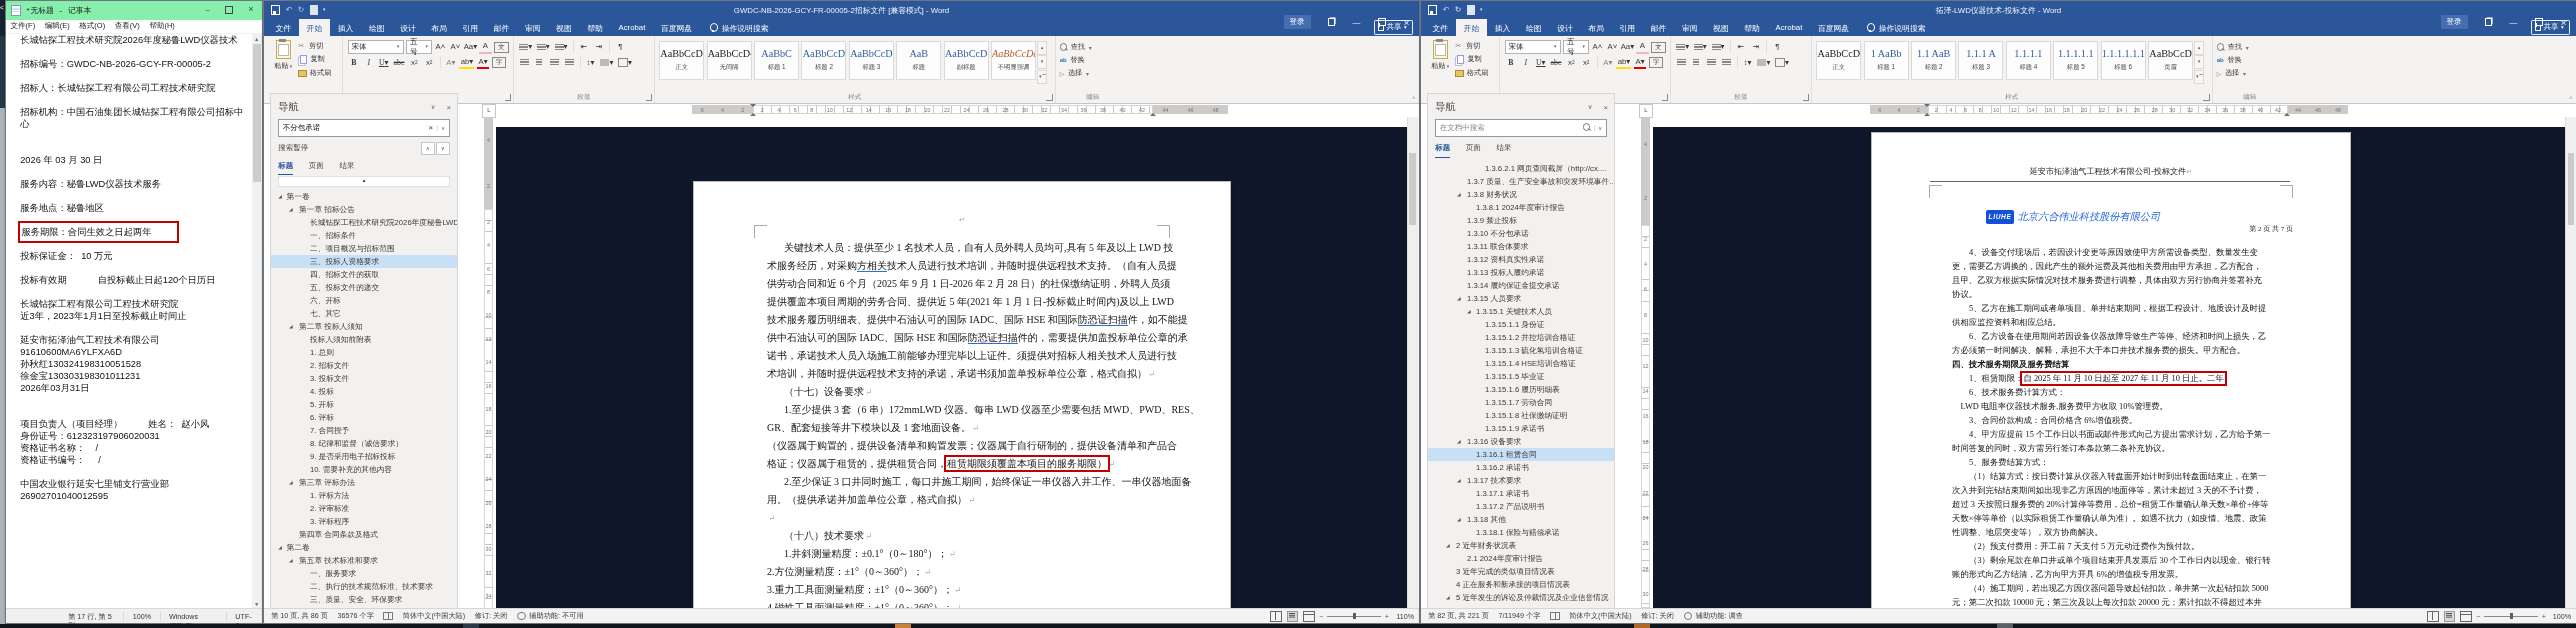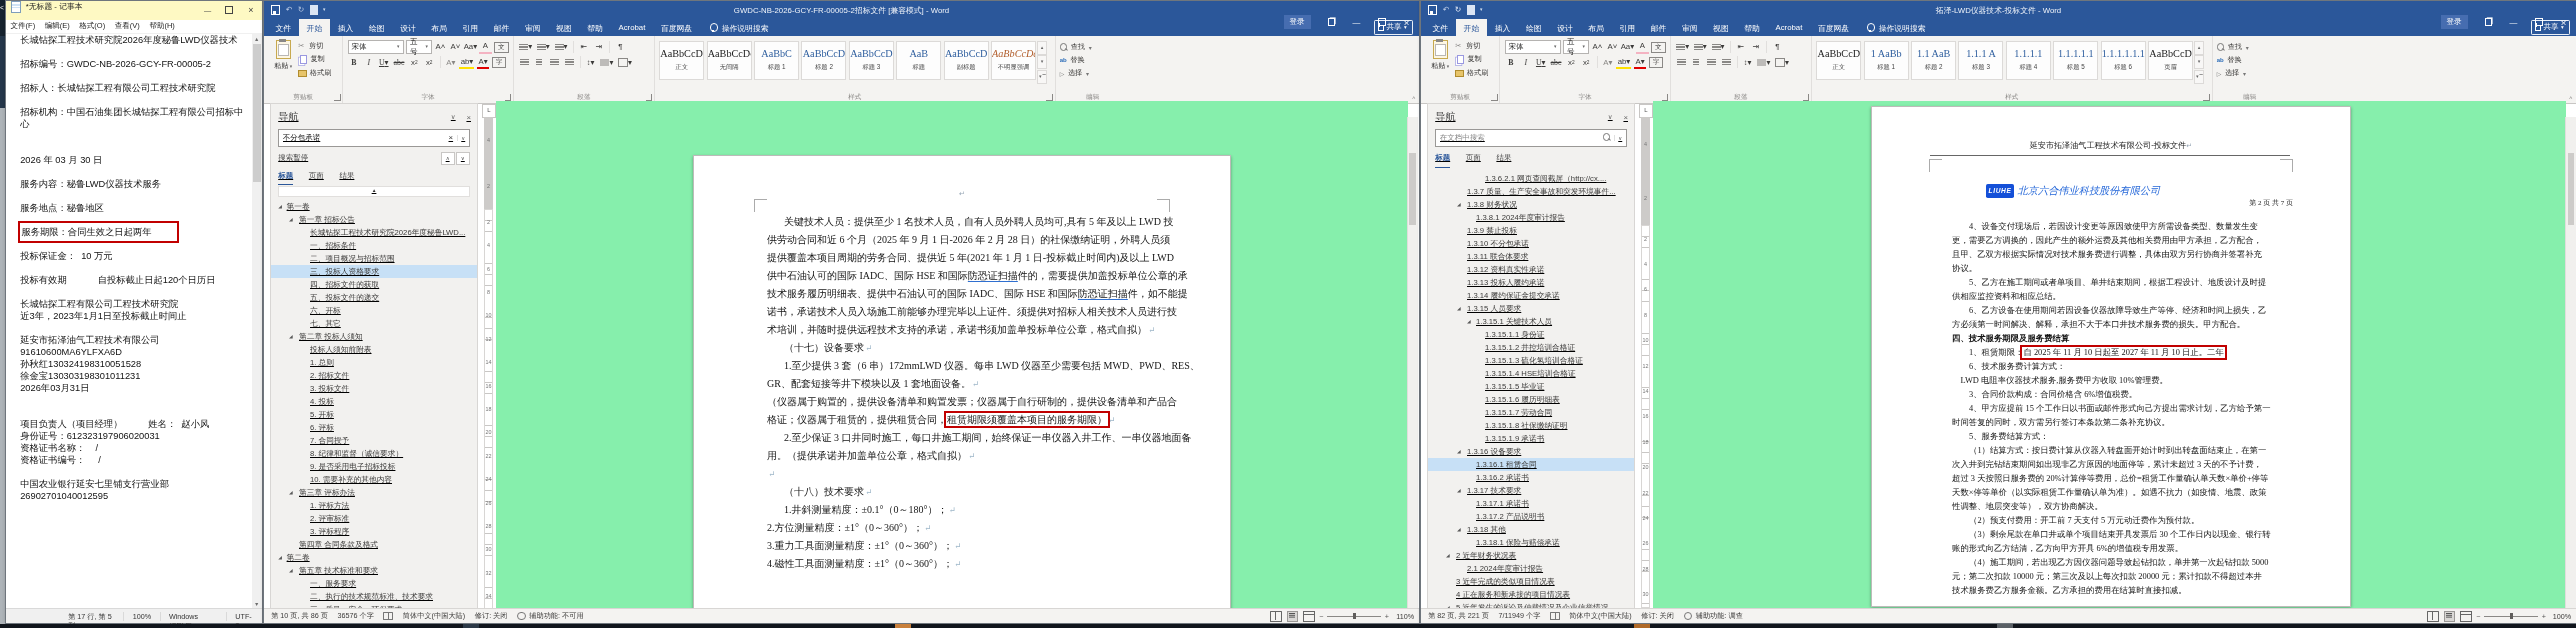--- a/index.html
+++ b/index.html
@@ -6,21 +6,21 @@
   #screen{position:relative;width:2576px;height:628px;background:#39424d;overflow:hidden;
           font-family:"Liberation Sans","DejaVu Sans",sans-serif;-webkit-font-smoothing:antialiased;}
   .win{position:absolute;top:0;height:624px;background:#fff;border:0.6px solid #6f767d;box-sizing:border-box;box-shadow:1.8px 0 4.8px rgba(0,0,0,.45);}
 
   
   #sliver{position:absolute;left:0;top:0;width:4.8px;height:624px;background:linear-gradient(#16222e 0 36px,#24364a 36px 108px,#aeb4b9 108px 100%);}
   #sliver .bk{position:absolute;left:0;top:3.6px;color:#fff;font-size:6.6px;}
 
   
   #np{left:4.8px;width:258px;}
-  .np-title{height:18.7px;background:#fef9c3;display:flex;position:relative;font-size:7.8px;color:#222;}
+  .np-title{height:18.7px;background:#86efac;display:flex;align-items:center;position:relative;font-size:7.8px;color:#222;font-family:Liberation Mono, monospace;}
   .np-ico{width:7.8px;height:9.6px;border:0.6px solid #7e9dbb;background:linear-gradient(#fff 0 2.4px,#cfe3f5 2.4px 3.6px,#fff 3.6px 4.8px,#cfe3f5 4.8px 6px,#fff 6px 100%);margin:0 4.8px 0 5.4px;}
   .np-ctl{position:absolute;right:0;top:0;display:flex;}
   .np-ctl div{width:21.7px;height:18.7px;display:flex;align-items:center;justify-content:center;color:#444;font-size:7.2px;}
   .np-menu{height:13.2px;display:flex;font-size:7.5px;color:#222;border-bottom:0.6px solid #f0f0f0;}
   .np-menu div{padding:1.8px 4.8px;}
   .np-body{position:absolute;left:0;top:32.5px;right:10.2px;bottom:14px;overflow:hidden;background:#fff;}
   .np-line{white-space:pre;font-size:9.3px;line-height:12px;height:12px;padding-left:14.4px;color:#111;font-family:"Liberation Sans","DejaVu Sans",sans-serif;}
   .np-line.rb .t{outline:2.4px solid #c10000;outline-offset:0;padding:3.6px 25px 4.8px 1.2px;}
   .np-scroll{position:absolute;right:0;top:32.5px;width:10.2px;bottom:14px;background:#f0f0f0;}
   .np-scroll .up,.np-scroll .dn{position:absolute;left:0;width:10.2px;height:10.2px;color:#6e6e6e;font-size:5.4px;text-align:center;line-height:10.2px;}
@@ -96,21 +96,21 @@
   .scscroll div{height:12px;border:0.6px solid #dcdad8;background:#f8f7f6;font-size:4.2px;color:#666;text-align:center;line-height:11.4px;}
   .edit-col{display:flex;flex-direction:column;gap:1.8px;padding-top:2.4px;}
   .ebtn{display:flex;align-items:center;gap:3.6px;font-size:7.2px;color:#3b3a39;height:11.4px;white-space:nowrap;}
   .mag{width:5.4px;height:5.4px;border:0.9px solid #777;border-radius:50%;position:relative;}
   .mag:after{content:"";position:absolute;left:4.2px;top:4.8px;width:3px;height:0.9px;background:#777;transform:rotate(40deg);}
   .repl{font-size:6px;color:#2b6cb8;font-weight:bold;}
   .selarrow{color:#777;font-size:6px;}
   .ribcol{position:absolute;right:3.6px;bottom:2.4px;color:#8a8886;font-size:6px;}
 
   
-  .navpane{position:absolute;left:6px;top:102px;width:208px;bottom:14px;background:#f2f1ef;border:0.6px solid #d8d6d4;box-sizing:border-box;overflow:hidden;text-decoration:underline;}
+  .navpane{position:absolute;left:6px;top:92px;width:188px;bottom:14px;background:#f2f1ef;border:0.6px solid #d8d6d4;box-sizing:border-box;overflow:hidden;}
   .nv-head{display:flex;align-items:center;padding:6px 6px 3.6px 7.2px;color:#444;font-size:10.2px;}
   .nv-head .sp{flex:1;}
   .nv-head .gl{color:#666;font-size:6.6px;margin-left:10.8px;}
   .nv-search{position:relative;margin:1.2px 7.2px 0 7.2px;height:16.2px;border:0.6px solid #9a9896;background:#fff;display:flex;align-items:center;}
   .nv-search input{border:none;outline:none;flex:1;font-size:7.5px;padding:0 3.6px;background:transparent;font-family:inherit;color:#111;}
   .nv-search input::placeholder{color:#888;}
   .nv-search .x{color:#333;font-size:7.8px;padding:0 3.6px;}
   .nv-search .dd{color:#666;font-size:5.4px;border-left:0.6px solid #e0e0e0;padding:0 3.6px;}
   .nv-paused{display:flex;align-items:center;margin:4.8px 7.2px 0 7.2px;font-size:7.5px;color:#444;}
   .nv-paused .sp{flex:1;}
@@ -133,21 +133,21 @@
   
   .tabsel{position:absolute;width:12px;height:12px;background:#fff;border:0.6px solid #c8c6c4;color:#555;font-size:6px;text-align:center;line-height:10.8px;top:103px;left:218px;}
   .hruler{position:absolute;top:102px;height:13.2px;display:flex;font-size:5.4px;color:#777;}
   .hr-seg{display:flex;align-items:center;justify-content:space-around;height:9.6px;margin-top:1.8px;}
   .hr-dark{background:#cdcbc9;}
   .hr-white{background:#fff;border:0.6px solid #d8d6d4;background-image:repeating-linear-gradient(90deg,transparent 0 8.4px,#c9c7c5 8.4px 9px);}
   .im-l{position:absolute;width:0;height:0;border:3px solid transparent;}
   .vruler{position:absolute;left:218px;top:116px;bottom:14px;width:13.2px;font-size:5.4px;color:#777;}
   .vr-dark{background:#cdcbc9;width:9.6px;margin-left:1.8px;display:flex;flex-direction:column;align-items:center;justify-content:space-around;}
   .vr-white{background:#fff;border:0.6px solid #d8d6d4;width:9.6px;margin-left:1.8px;box-sizing:border-box;display:flex;flex-direction:column;align-items:center;justify-content:space-around;background-image:repeating-linear-gradient(180deg,transparent 0 10.2px,#c9c7c5 10.2px 10.8px);}
-  .canvas{position:absolute;top:100px;bottom:14px;background:#86efac;overflow:hidden;}
+  .canvas{position:absolute;top:126px;bottom:14px;background:#0f172a;overflow:hidden;}
   .page{position:absolute;background:#fff;border:0.6px solid #bdbbb9;box-shadow:0 0.6px 3px rgba(0,0,0,.35);}
   .cm{position:absolute;width:12px;height:12px;}
   .cm.tl{border-left:0.6px solid #ababab;border-top:0.6px solid #ababab;}
   .cm.tr{border-right:0.6px solid #ababab;border-top:0.6px solid #ababab;}
   .pilcrow{position:absolute;color:#9aa9b8;font-size:7.2px;}
 
   .docbody{position:absolute;}
   .dl{white-space:nowrap;color:#141414;font-family:"Liberation Serif","DejaVu Serif",serif;}
   #doc1 .dl{font-size:10px;line-height:18px;height:18px;margin-left:12px;}
   #doc2 .dl{font-size:8.4px;line-height:14px;height:14px;}
@@ -729,24 +729,25 @@
     </div>
 
     <div class="canvas" style="left:232px;right:10.8px;">
       <div class="page" style="left:197px;top:54px;width:536px;height:457px;">
         <span class="pilcrow" style="left:265px;top:33px;">↵</span>
         <div class="cm tl" style="left:60px;top:43px;"></div>
         <div class="cm tr" style="left:463px;top:43px;"></div>
         <div class="docbody" id="doc1" style="left:61px;top:57px;width:403px;">
 
         <div class="dl ind2"><span class="pre">关键技术人员：提供至少 1 名技术人员，自有人员外聘人员均可,具有 5 年及以上 LWD 技</span></div>
+            <div class="dl blueu"><span class="pre">术服务经历，对采购</span><span class="mid">方相关</span><span class="post">技术人员进行技术培训，并随时提供远程技术支持。（自有人员提</span></div>
             <div class="dl"><span class="pre">供劳动合同和近 6 个月（2025 年 9 月 1 日-2026 年 2 月 28 日）的社保缴纳证明，外聘人员须</span></div>
             <div class="dl"><span class="pre">提供覆盖本项目周期的劳务合同、提供近 5 年(2021 年 1 月 1 日-投标截止时间内)及以上 LWD</span></div>
+            <div class="dl blueu"><span class="pre">技术服务履历明细表、提供中石油认可的国际 IADC、国际 HSE 和国际</span><span class="mid">防恐证扫描</span><span class="post">件，如不能提</span></div>
             <div class="dl blueu"><span class="pre">供中石油认可的国际 IADC、国际 HSE 和国际</span><span class="mid">防恐证扫描</span><span class="post">件的，需要提供加盖投标单位公章的承</span></div>
-            <div class="dl blueu"><span class="pre">技术服务履历明细表、提供中石油认可的国际 IADC、国际 HSE 和国际</span><span class="mid">防恐证扫描</span><span class="post">件，如不能提</span></div>
             <div class="dl"><span class="pre">诺书，承诺技术人员入场施工前能够办理完毕以上证件。须提供对招标人相关技术人员进行技</span></div>
             <div class="dl m"><span class="pre">术培训，并随时提供远程技术支持的承诺，承诺书须加盖单投标单位公章，格式自拟）</span><span class="pm">↵</span></div>
             <div class="dl ind2 m"><span class="pre">（十七）设备要求</span><span class="pm">↵</span></div>
             <div class="dl ind2"><span class="pre">1.至少提供 3 套（6 串）172mmLWD 仪器。每串 LWD 仪器至少需要包括 MWD、PWD、RES、</span></div>
             <div class="dl m"><span class="pre">GR、配套短接等井下模块以及 1 套地面设备。</span><span class="pm">↵</span></div>
             <div class="dl"><span class="pre">（仪器属于购置的，提供设备清单和购置发票；仪器属于自行研制的，提供设备清单和产品合</span></div>
             <div class="dl rb m"><span class="pre">格证；仪器属于租赁的，提供租赁合同，</span><span class="mid">租赁期限须覆盖本项目的服务期限）</span><span class="pm">↵</span></div>
             <div class="dl ind2"><span class="pre">2.至少保证 3 口井同时施工，每口井施工期间，始终保证一串仪器入井工作、一串仪器地面备</span></div>
             <div class="dl m"><span class="pre">用。（提供承诺并加盖单位公章，格式自拟）</span><span class="pm">↵</span></div>
             <div class="dl m"><span class="pre"></span><span class="pm">↵</span></div>

